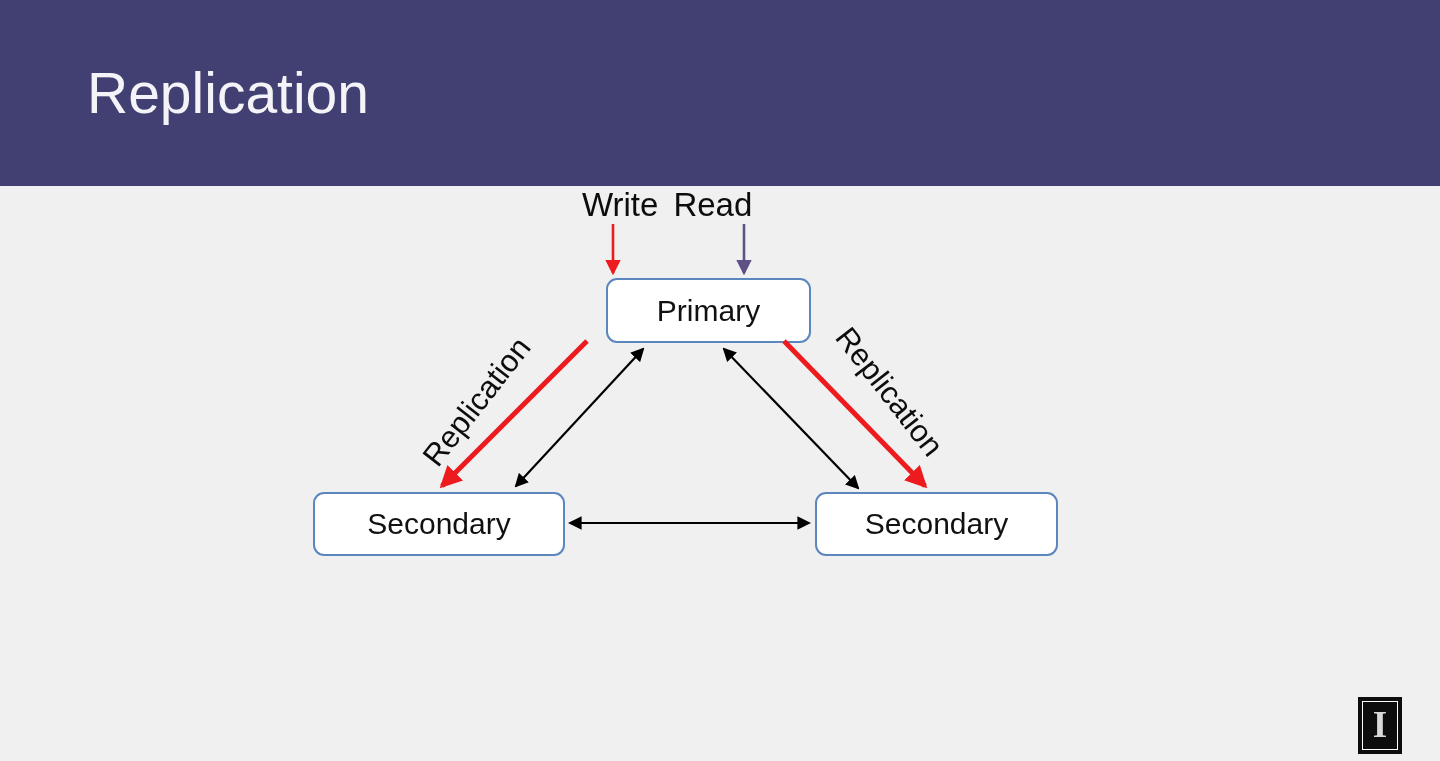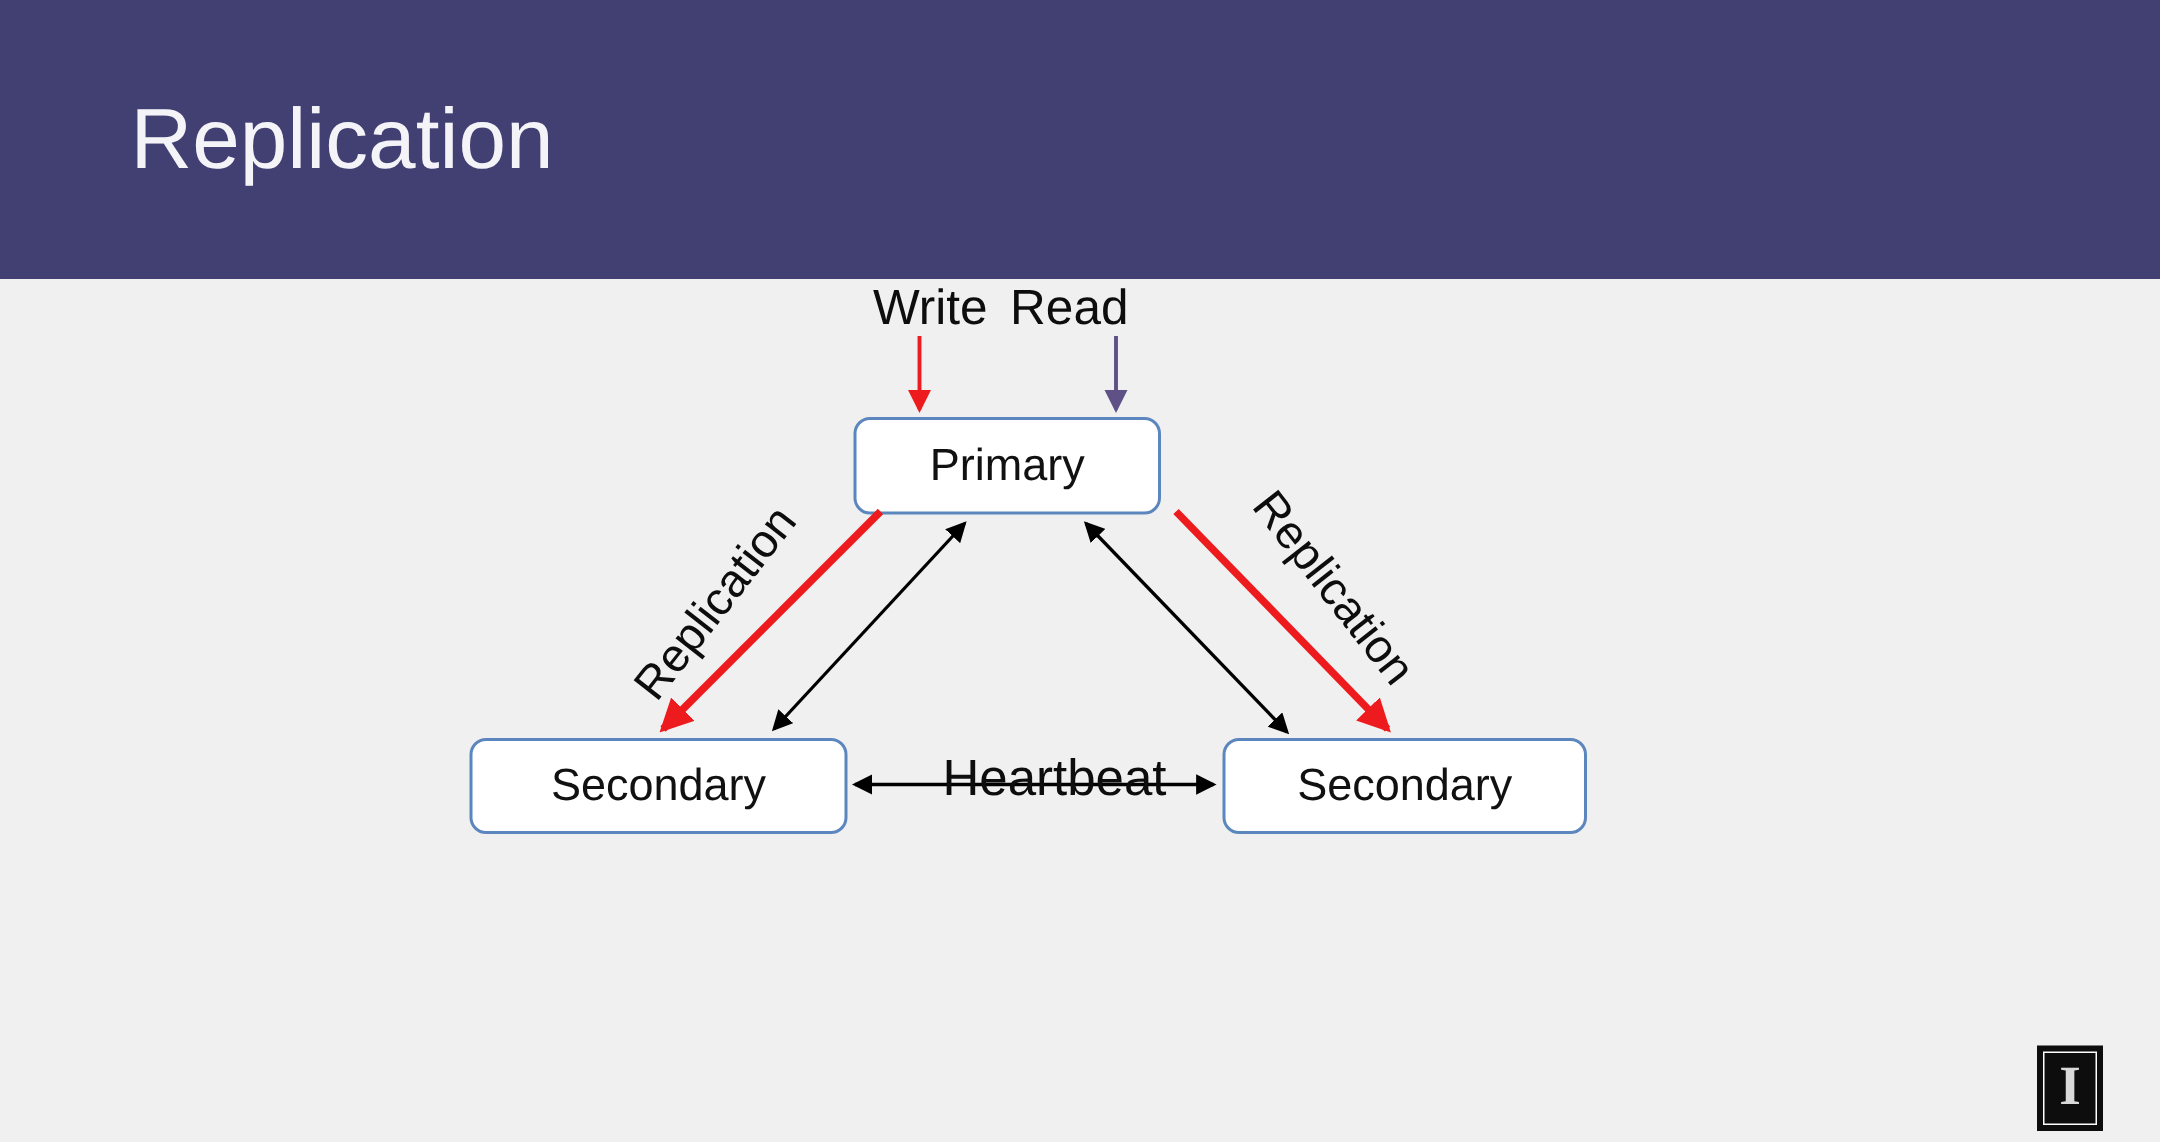--- a/index.html
+++ b/index.html
@@ -51,21 +51,21 @@
     border: 2.5px solid #5b87be;
     border-radius: 11px;
     display: flex;
     align-items: center;
     justify-content: center;
     font-size: 30px;
     color: #111111;
     box-sizing: border-box;
     z-index: 2;
   }
-  .node-primary   { left: 569px; top: 278px; width: 205px; height: 65px; }
+  .node-primary   { left: 606px; top: 278px; width: 205px; height: 65px; }
   .node-sec-left  { left: 313px; top: 492px; width: 252px; height: 64px; }
   .node-sec-right { left: 815px; top: 492px; width: 243px; height: 64px; }
   .edge-label {
     position: absolute;
     font-size: 31px;
     color: #0d0d0d;
     white-space: nowrap;
     z-index: 4;
   }
   .repl-left {
@@ -156,21 +156,20 @@
   </div>
   <div class="node node-sec-left">
     <span>Secondary</span>
   </div>
   <div class="node node-sec-right">
     <span>Secondary</span>
   </div>
 
   <div class="edge-label repl-left">Replication</div>
   <div class="edge-label repl-right">Replication</div>
-  <div class="edge-label heartbeat-label">Heartbeat</div>
 
   <div class="logo">
     <div class="logo-inner">
       <span class="logo-letter">I</span>
     </div>
   </div>
 
 </div>
 
 </body></html>

